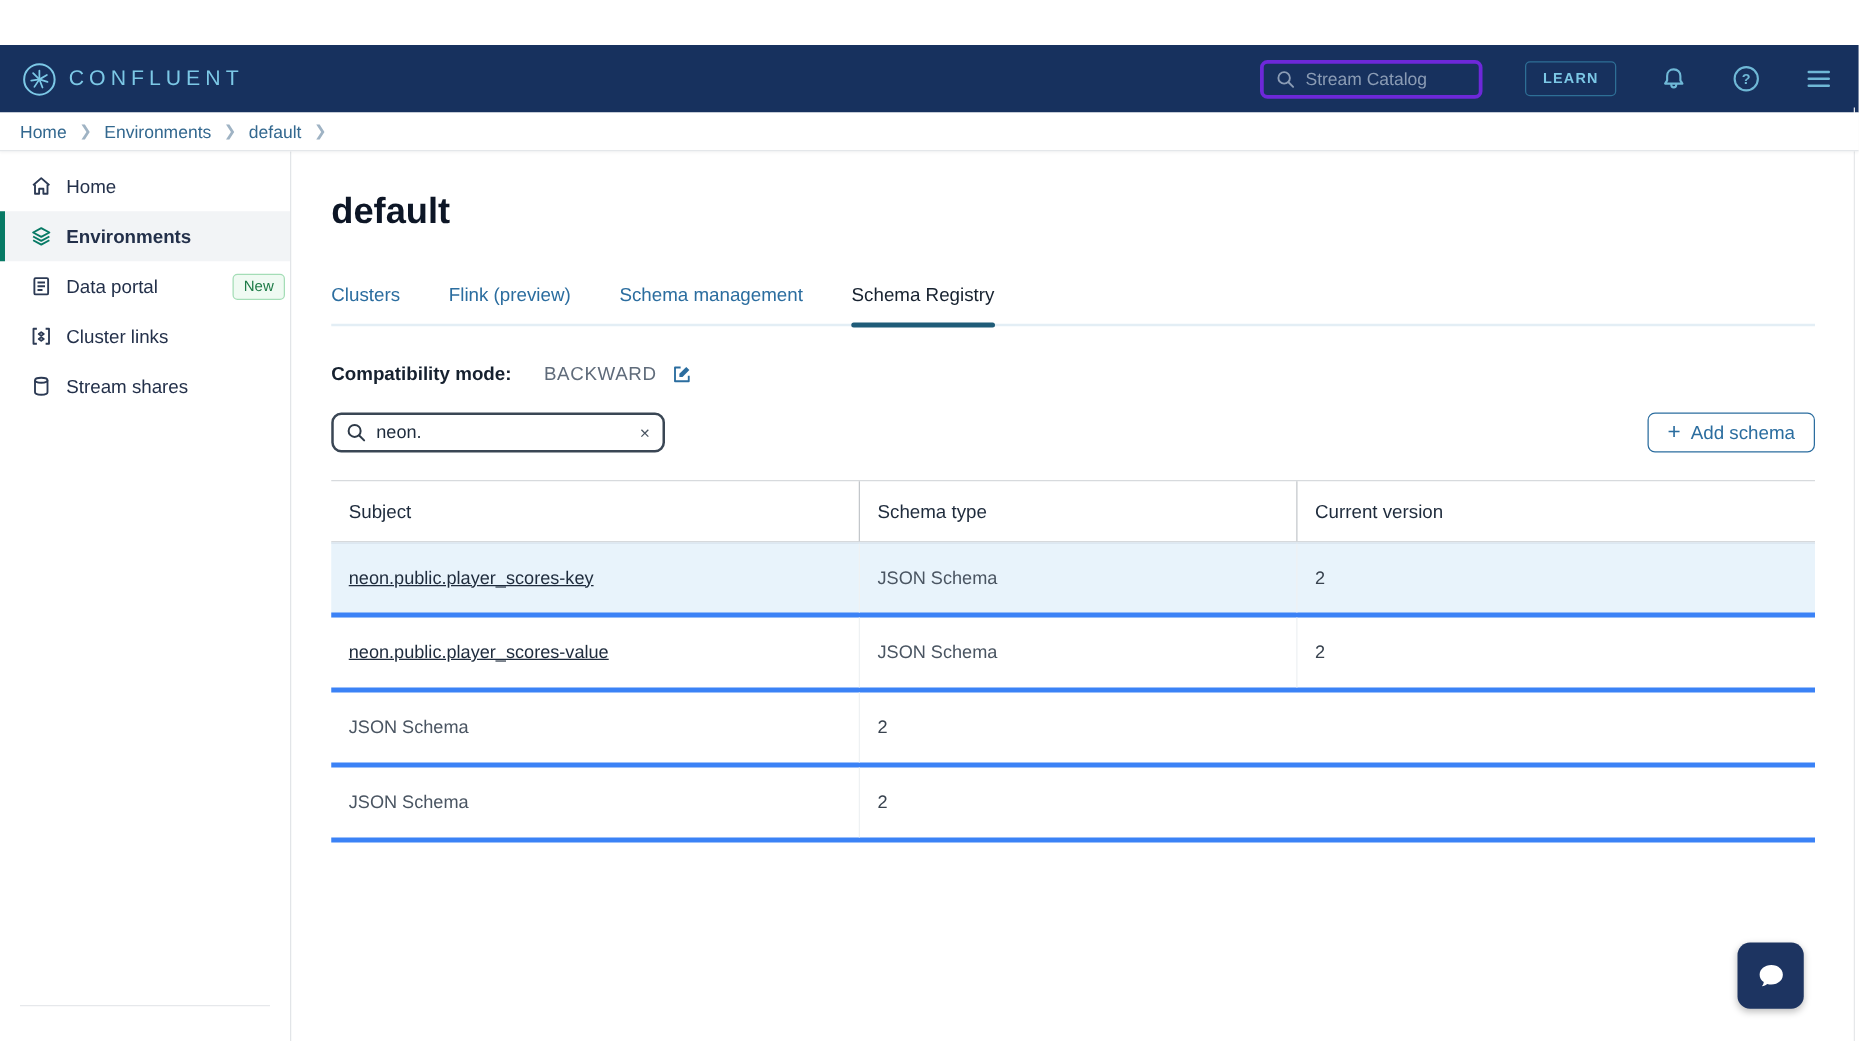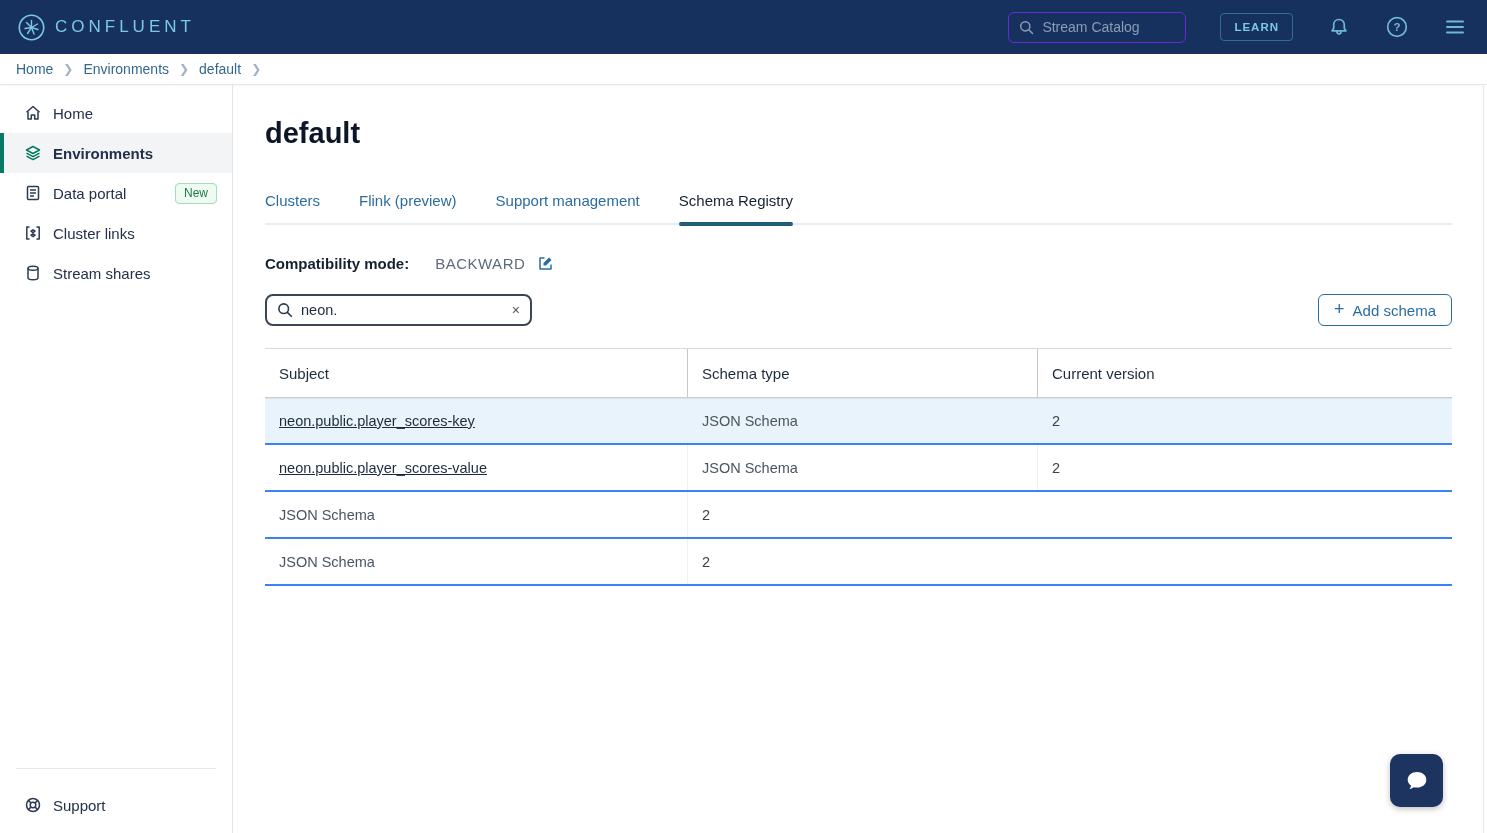--- a/index.html
+++ b/index.html
@@ -12,32 +12,33 @@
   }
 
   
   .navbar {
     height: 54px;
     background: #17315e;
     display: flex;
     align-items: center;
     justify-content: space-between;
     padding: 0 20px 0 18px;
+    margin-top: 36px;
   }
   .brand { display: flex; align-items: center; gap: 10px; }
   .brand-text {
     color: #7cc8e6;
     font-size: 17px;
     letter-spacing: 4px;
     font-weight: 400;
   }
   .nav-right { display: flex; align-items: center; gap: 34px; }
   .nav-search {
     display: flex; align-items: center; gap: 8px;
-    border: 1px solid #6d28d9;
+    border: 3px solid #6d28d9;
     border-radius: 6px;
     height: 31px;
     width: 178px;
     padding: 0 10px;
     background: transparent;
   }
   .nav-search input {
     background: transparent;
     border: none;
     outline: none;
@@ -105,21 +106,21 @@
   .side-item .sicon { width: 18px; height: 18px; display: inline-flex; color: #2c3a54; }
   .side-item .sicon svg { width: 100%; height: 100%; }
   .side-item.active {
     background: #f2f4f6;
     border-left-color: #077a65;
     font-weight: bold;
   }
   .side-item.active .sicon { color: #077a65; }
   .badge-new {
     margin-left: auto;
-    margin-right: 15px;
+    margin-right: 4px;
     font-size: 12px;
     color: #1e7b47;
     background: #effaf2;
     border: 1px solid #a4ddb6;
     border-radius: 4px;
     padding: 2px 8px 3px;
   }
   .sidebar-bottom { margin-top: auto; padding-bottom: 8px; }
   .side-divider { border-top: 1px solid #e6e8eb; margin: 0 16px 16px; }
 
@@ -222,21 +223,21 @@
     height: 50px;
   }
   .t-head .t-cell {
     font-size: 15px;
     color: #1e2b3c;
     display: flex;
     align-items: center;
     padding: 0 14px;
   }
   .t-head .t-cell + .t-cell { border-left: 1px solid #c3c7cb; }
-  .t-body .t-row { height: 47px; border-bottom: 2px solid #3b82f6; }
+  .t-body .t-row { height: 60px; border-bottom: 4px solid #3b82f6; }
   .t-body .t-cell {
     display: flex; align-items: center;
     padding: 0 14px;
     font-size: 14.5px;
   }
   .t-body .t-cell + .t-cell { border-left: 1px solid #eef1f3; }
   .t-row.highlight { background: #e8f3fb; border-top: 1px solid #d8e4ee; }
   .subject-link {
     color: #1e2b3c;
     text-decoration: underline;
@@ -416,21 +417,21 @@
       </div>
     </div>
   </div>
 
   <div class="main">
     <h1 class="page-title">default</h1>
 
     <div class="tabs">
       <div class="tab">Clusters</div>
       <div class="tab">Flink (preview)</div>
-      <div class="tab">Support management</div>
+      <div class="tab">Schema management</div>
       <div class="tab active">Schema Registry</div>
     </div>
 
     <div class="compat-row">
       <span class="compat-label">Compatibility mode:</span>
       <span class="compat-value">BACKWARD</span>
       <span class="edit-icon">
         <svg viewBox="0 0 17 17" fill="none" stroke="currentColor" stroke-width="1.5" stroke-linejoin="round">
           <path d="M14 9.5V14H3V3h4.5"></path>
           <path d="M9 10.5 14.5 5 12 2.5 6.5 8v2.5z" fill="currentColor" stroke="none"></path>

